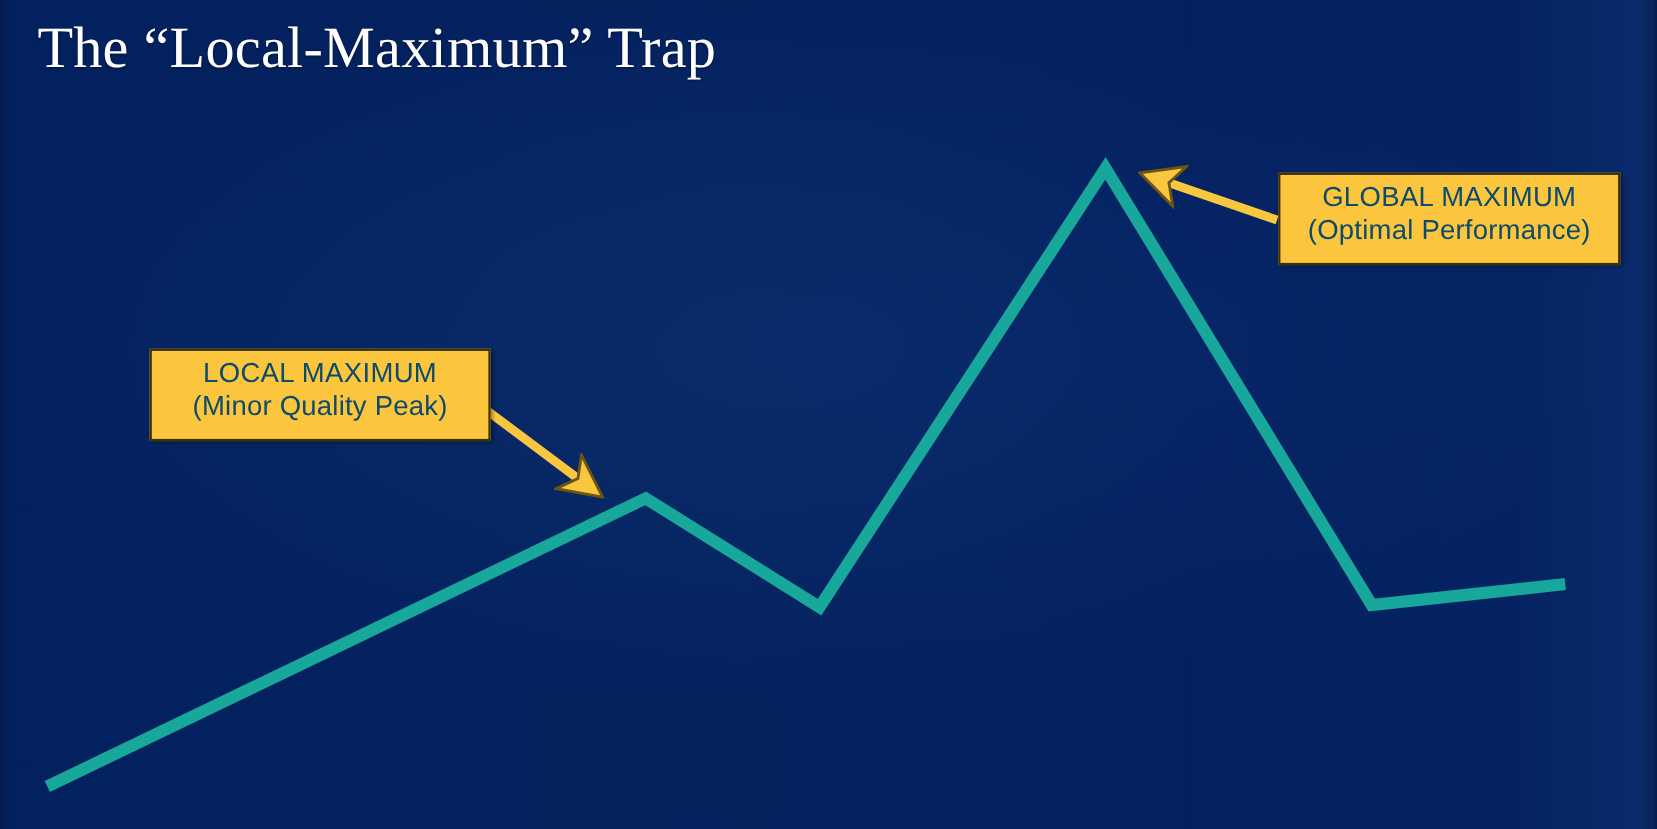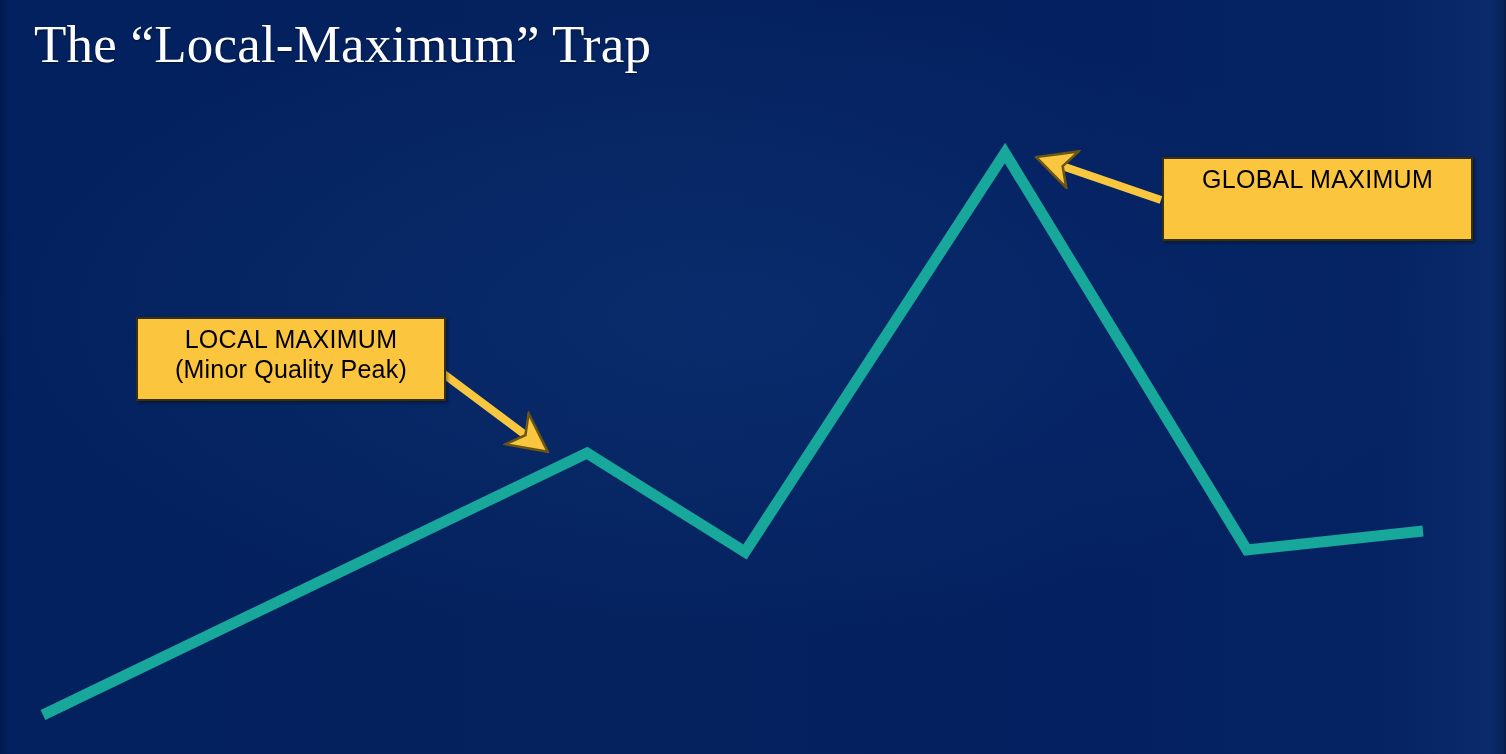--- a/index.html
+++ b/index.html
@@ -45,21 +45,21 @@
   #chart-svg {
     position: absolute;
     left: 0;
     top: 0;
   }
   .callout {
     position: absolute;
     background: #fbc63d;
     border: 2px solid #3b2f08;
     box-shadow: 2px 2px 3px rgba(0,0,0,0.35);
-    color: #000000;
+    color: #0c4a6e;
     text-align: center;
     padding: 6px 10px 8px 10px;
     box-sizing: border-box;
   }
   .callout .line1 {
     font-size: 25px;
     line-height: 1.18;
     letter-spacing: 0.3px;
     white-space: nowrap;
   }
@@ -112,15 +112,16 @@
     </g>
   </svg>
 
   <div class="callout" id="callout-local" style="left: 111px; top: 317px; width: 310px; height: 84px; margin-left: 25px;">
     <div class="line1">LOCAL MAXIMUM</div>
     <div class="line2">(Minor Quality Peak)</div>
   </div>
 
   <div class="callout" id="callout-global" style="left: 1162px; top: 157px; width: 311px; height: 84px;">
     <div class="line1">GLOBAL MAXIMUM</div>
+    <div class="line2">(Optimal Performance)</div>
   </div>
 
 </div>
 
 </body></html>

